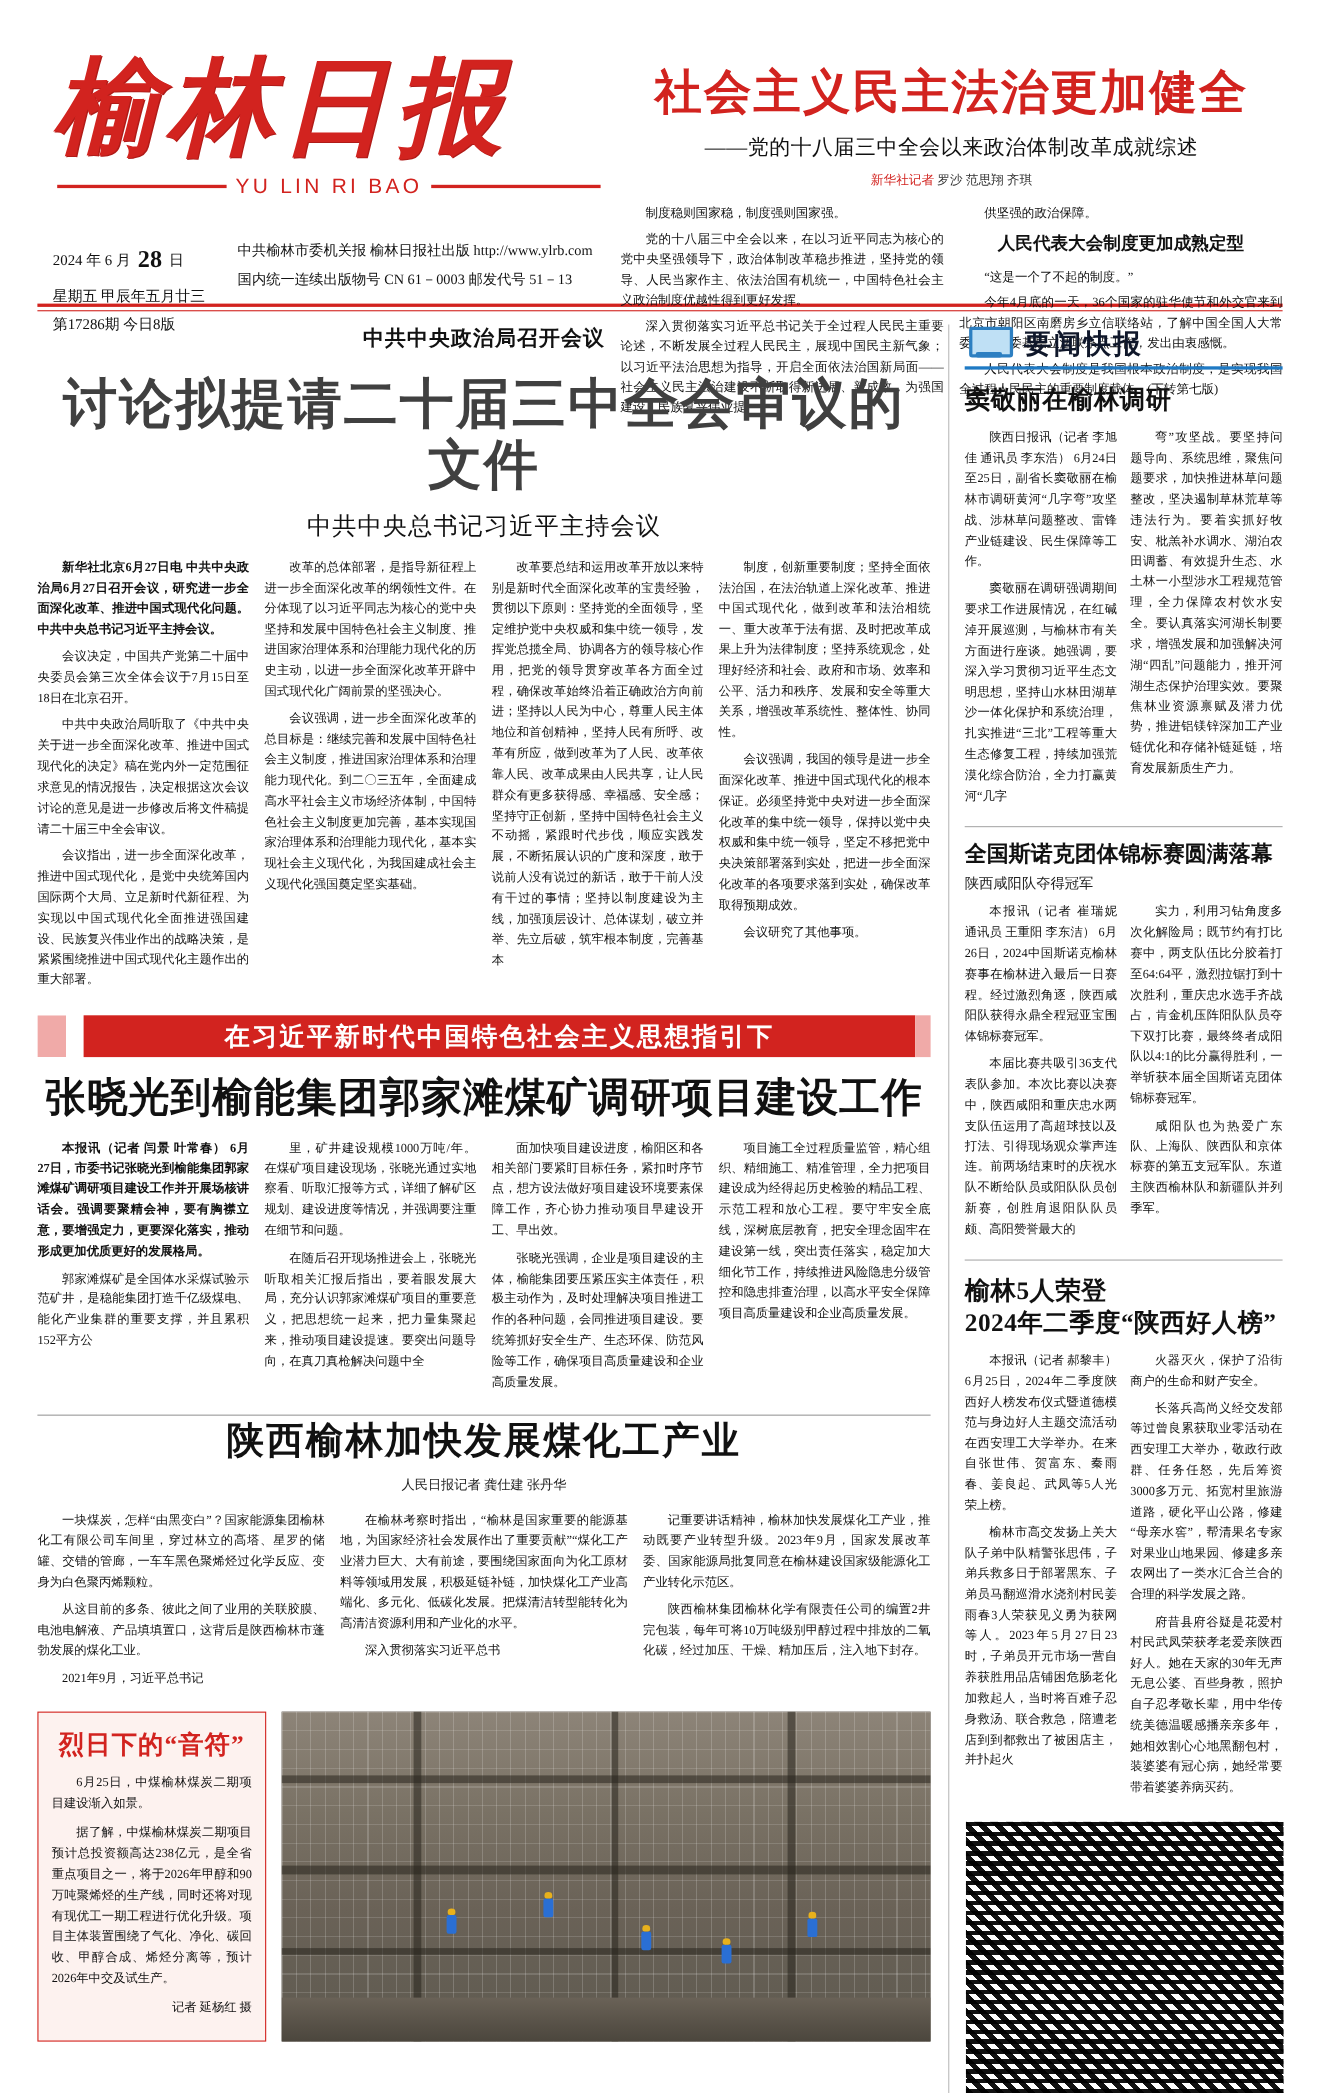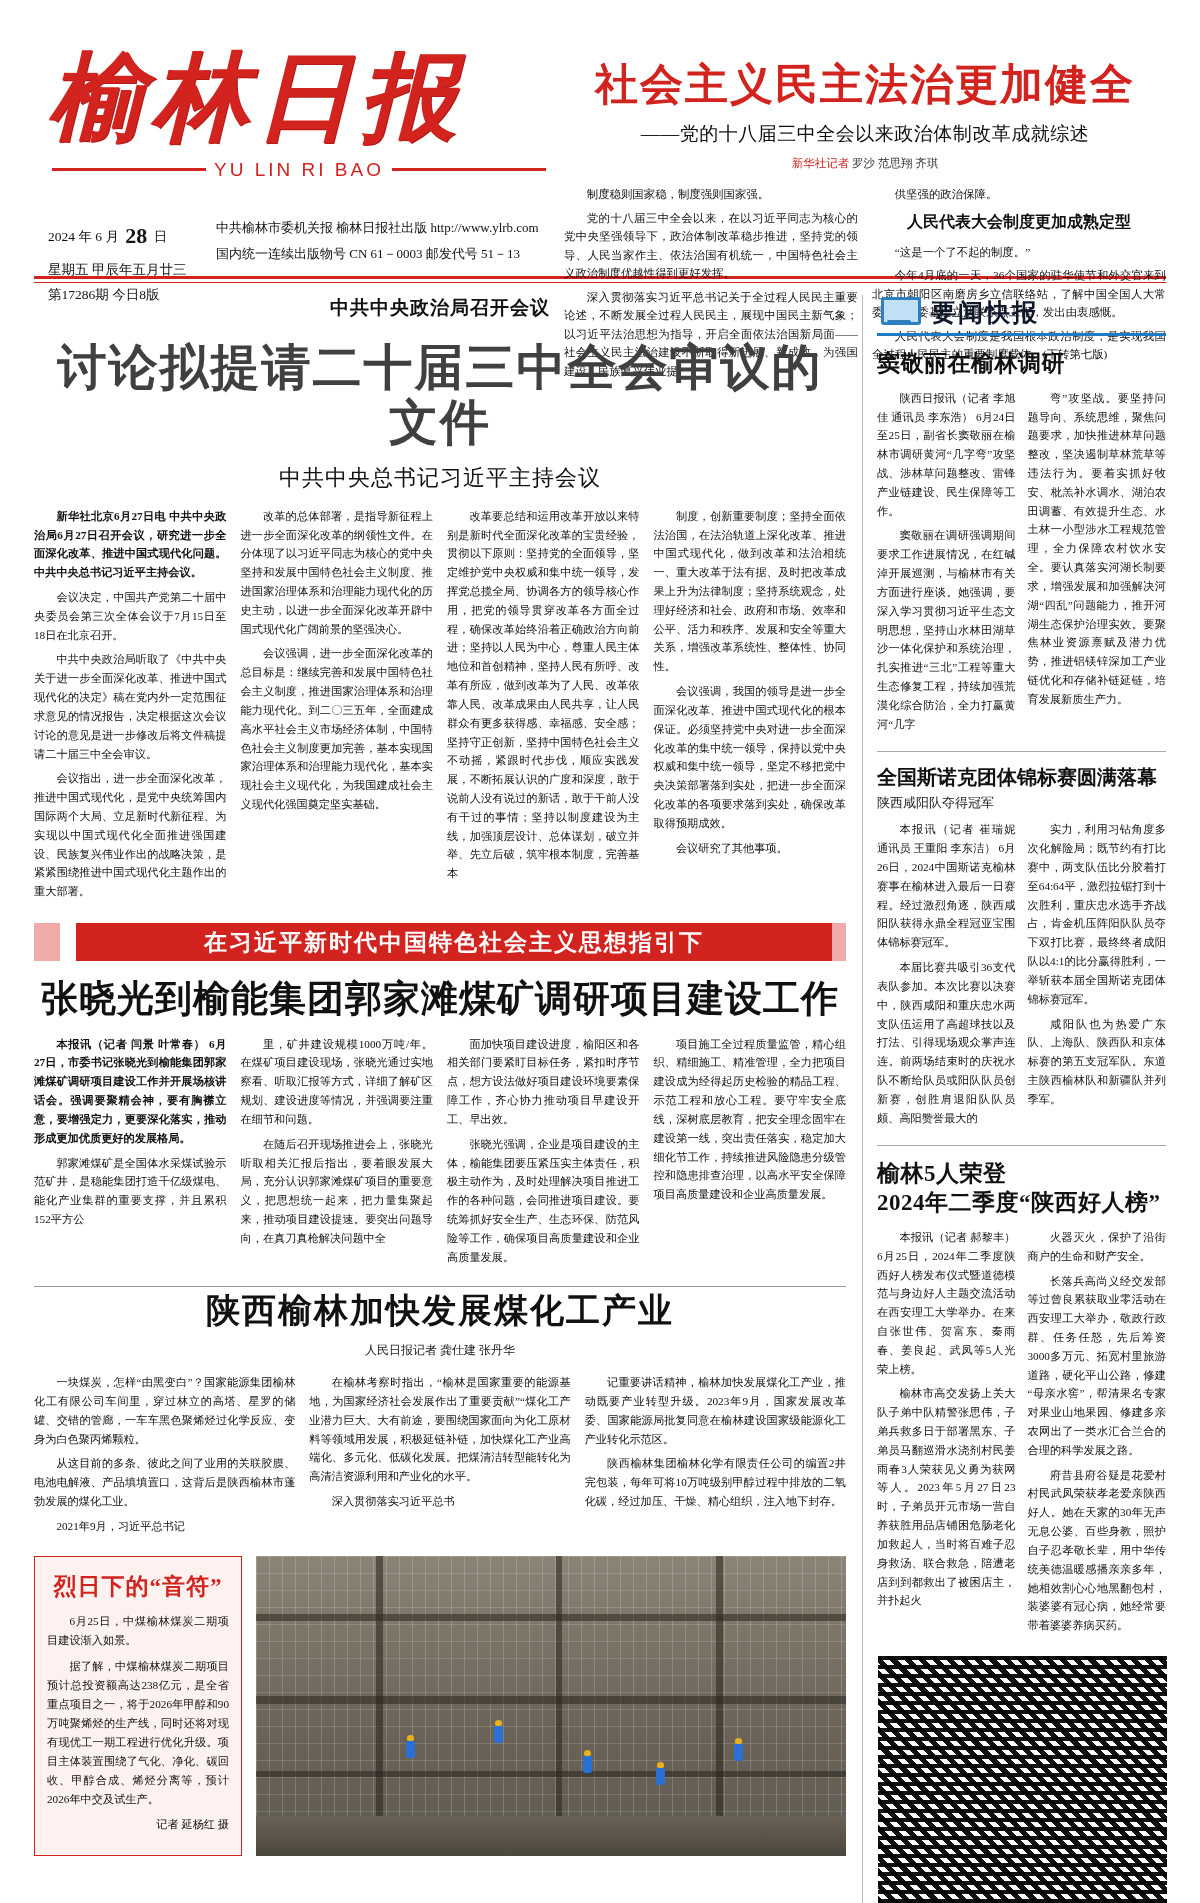--- a/index.html
+++ b/index.html
@@ -540,21 +540,21 @@
           <p>一块煤炭，怎样“由黑变白”？国家能源集团榆林化工有限公司车间里，穿过林立的高塔、星罗的储罐、交错的管廊，一车车黑色聚烯烃过化学反应、变身为白色聚丙烯颗粒。</p>
           <p>从这目前的多条、彼此之间了业用的关联胶膜、电池电解液、产品填填置口，这背后是陕西榆林市蓬勃发展的煤化工业。</p>
           <p>2021年9月，习近平总书记</p>
         </div>
         <div class="c">
           <p>在榆林考察时指出，“榆林是国家重要的能源基地，为国家经济社会发展作出了重要贡献”“煤化工产业潜力巨大、大有前途，要围绕国家面向为化工原材料等领域用发展，积极延链补链，加快煤化工产业高端化、多元化、低碳化发展。把煤清洁转型能转化为高清洁资源利用和产业化的水平。</p>
           <p>深入贯彻落实习近平总书</p>
         </div>
         <div class="c">
           <p>记重要讲话精神，榆林加快发展煤化工产业，推动既要产业转型升级。2023年9月，国家发展改革委、国家能源局批复同意在榆林建设国家级能源化工产业转化示范区。</p>
-          <p>陕西榆林集团榆林化学有限责任公司的编置2井完包装，每年可将10万吨级别甲醇过程中排放的二氧化碳，经过加压、干燥、精心组织，注入地下封存。</p>
+          <p>陕西榆林集团榆林化学有限责任公司的编置2井完包装，每年可将10万吨级别甲醇过程中排放的二氧化碳，经过加压、干燥、精加压后，注入地下封存。</p>
         </div>
       </div>
 
       <div class="bottom-wrap">
         <div class="photo-note">
           <h3>烈日下的“音符”</h3>
           <p>6月25日，中煤榆林煤炭二期项目建设渐入如景。</p>
           <p>据了解，中煤榆林煤炭二期项目预计总投资额高达238亿元，是全省重点项目之一，将于2026年甲醇和90万吨聚烯烃的生产线，同时还将对现有现优工一期工程进行优化升级。项目主体装置围绕了气化、净化、碳回收、甲醇合成、烯烃分离等，预计2026年中交及试生产。</p>
           <p></p>
           <div class="sig">记者 延杨红 摄</div>

